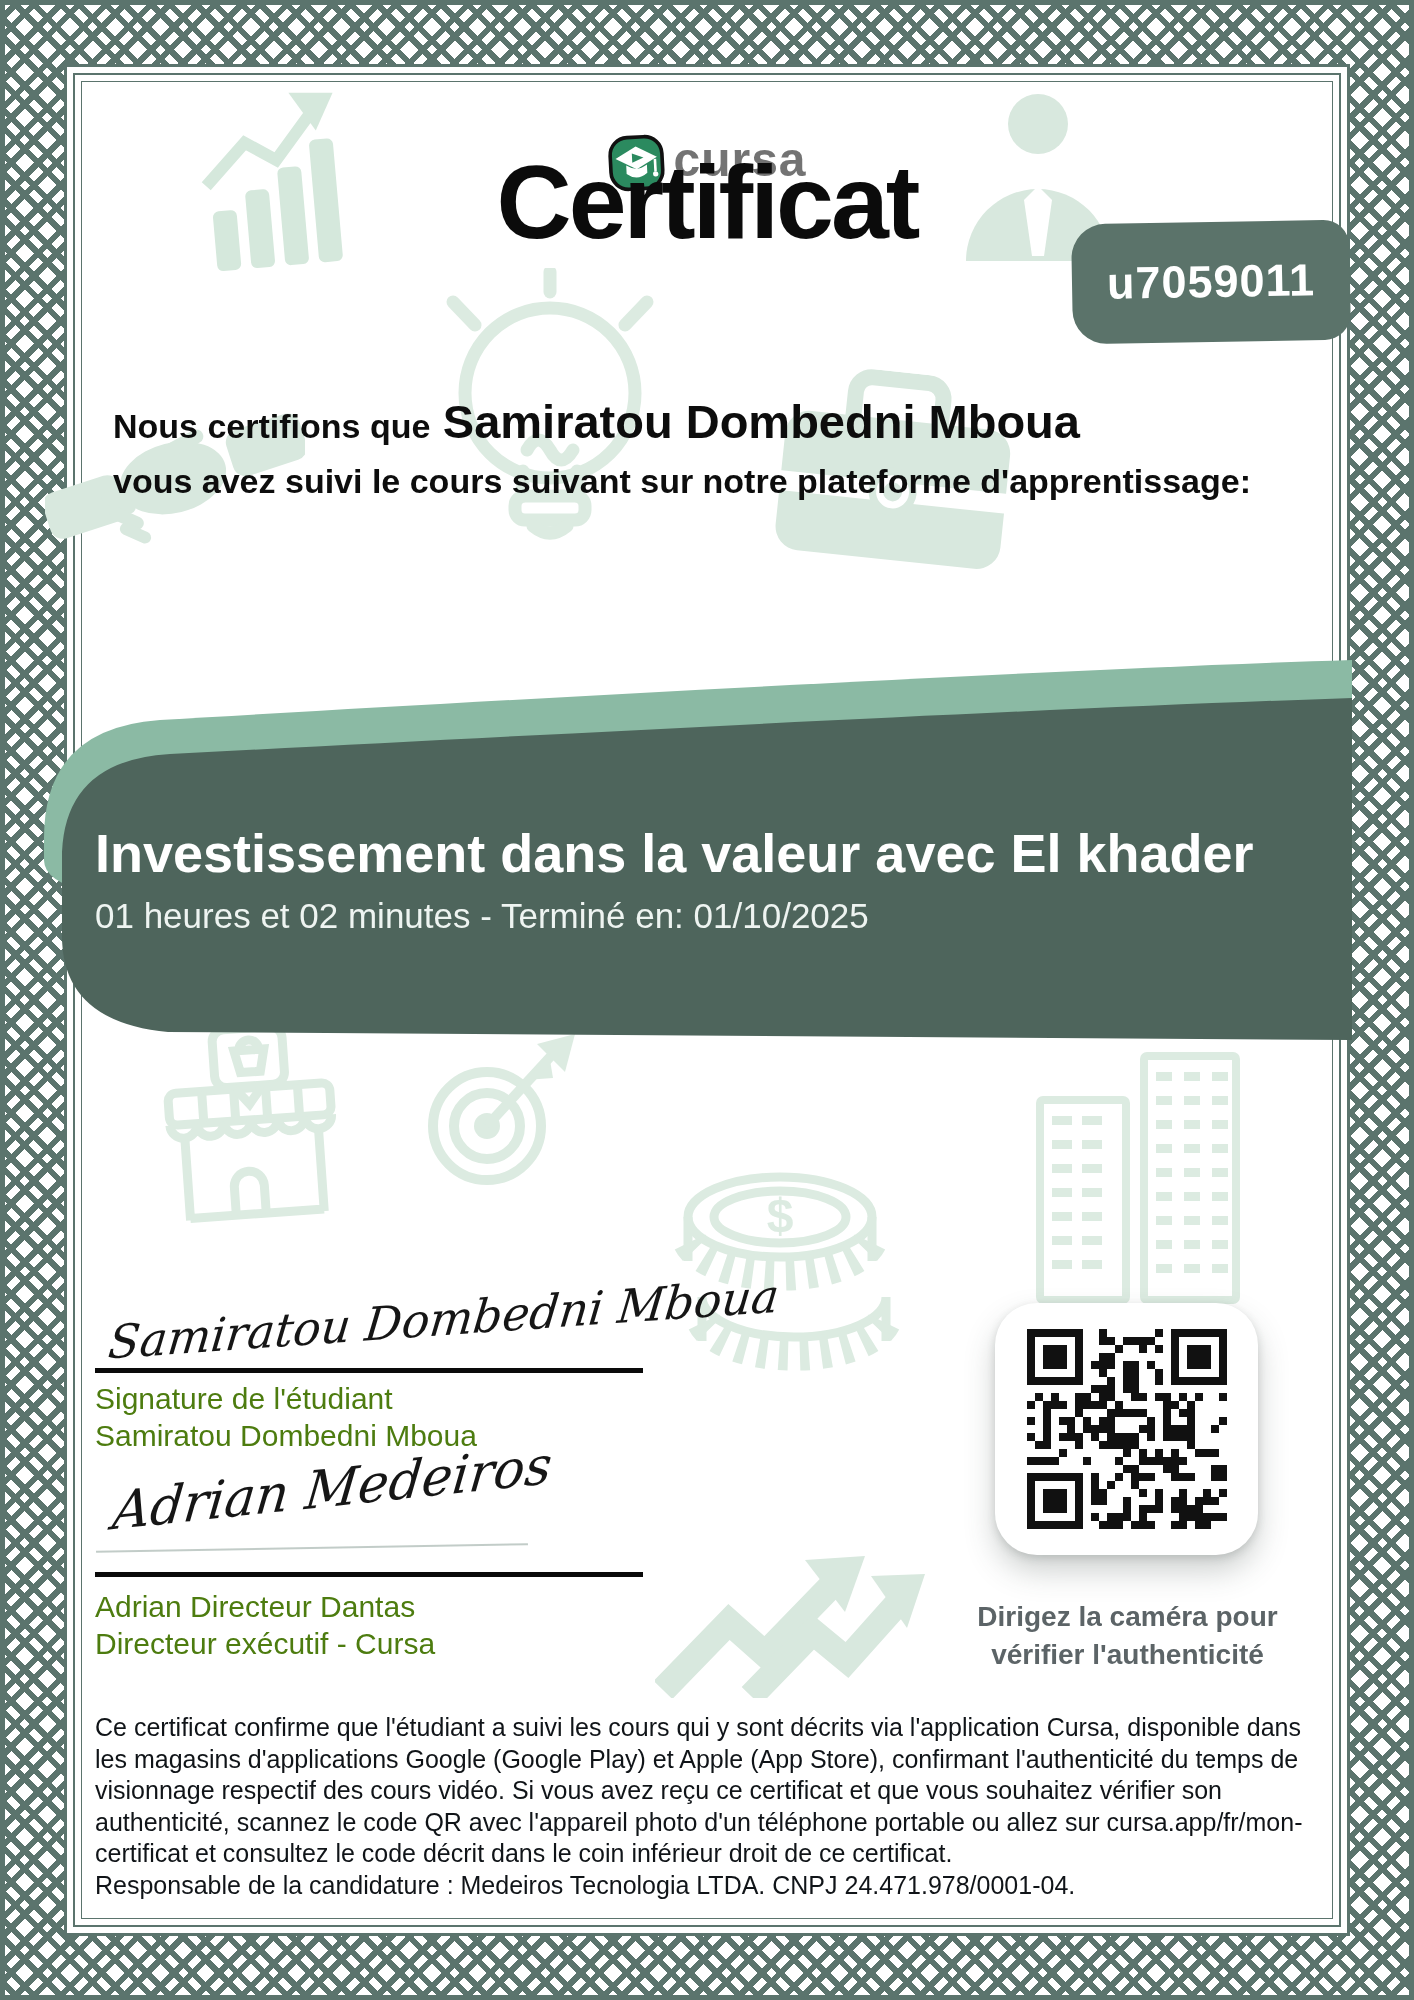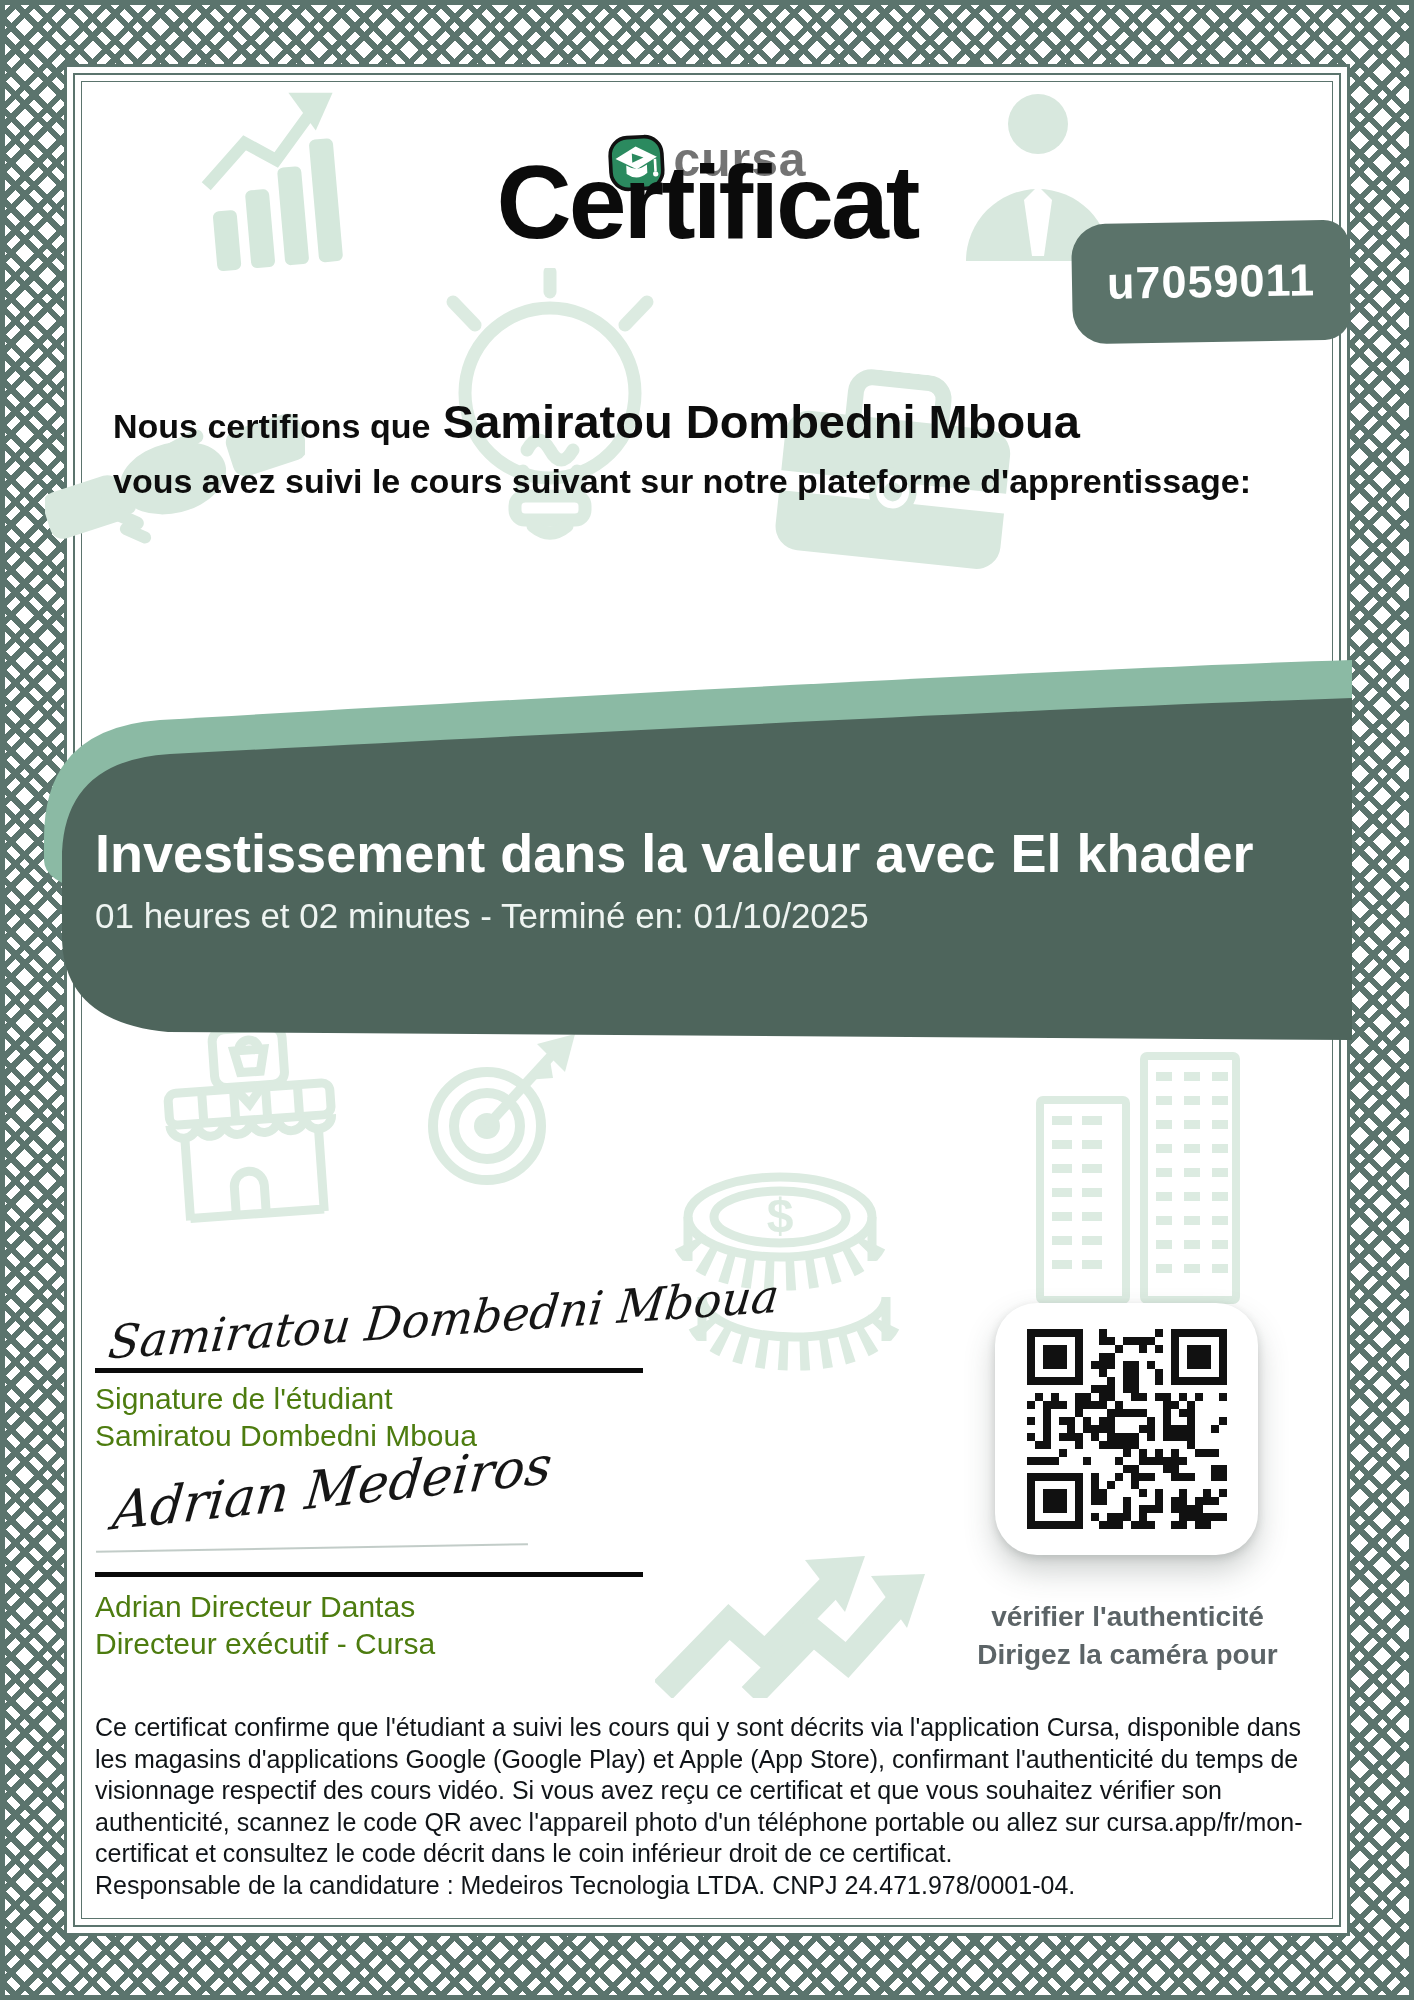--- a/index.html
+++ b/index.html
@@ -464,22 +464,22 @@
           <rect x="16" y="16" width="24" height="24" fill="#111"></rect>
           <rect x="144" y="0" width="56" height="56" fill="#111"></rect>
           <rect x="152" y="8" width="40" height="40" fill="#fff"></rect>
           <rect x="160" y="16" width="24" height="24" fill="#111"></rect>
           <rect x="0" y="144" width="56" height="56" fill="#111"></rect>
           <rect x="8" y="152" width="40" height="40" fill="#fff"></rect>
           <rect x="16" y="160" width="24" height="24" fill="#111"></rect>
         </svg></div>
   </div>
   <div class="qr-caption">
+    <div>Dirigez la caméra pour</div>
     <div>vérifier l'authenticité</div>
-    <div>Dirigez la caméra pour</div>
   </div>
 
   <p class="footer" style="margin:0">
     <span>Ce certificat confirme que l'étudiant a suivi les cours qui y sont décrits via l'application Cursa, disponible dans les magasins d'applications Google (Google Play) et Apple (App Store), confirmant l'authenticité du temps de visionnage respectif des cours vidéo. Si vous avez reçu ce certificat et que vous souhaitez vérifier son authenticité, scannez le code QR avec l'appareil photo d'un téléphone portable ou allez sur cursa.app/fr/mon-certificat et consultez le code décrit dans le coin inférieur droit de ce certificat.</span>
     <span class="footer-line">Responsable de la candidature : Medeiros Tecnologia LTDA. CNPJ 24.471.978/0001-04.</span>
   </p>
 
 </div>
 
 </body></html>

